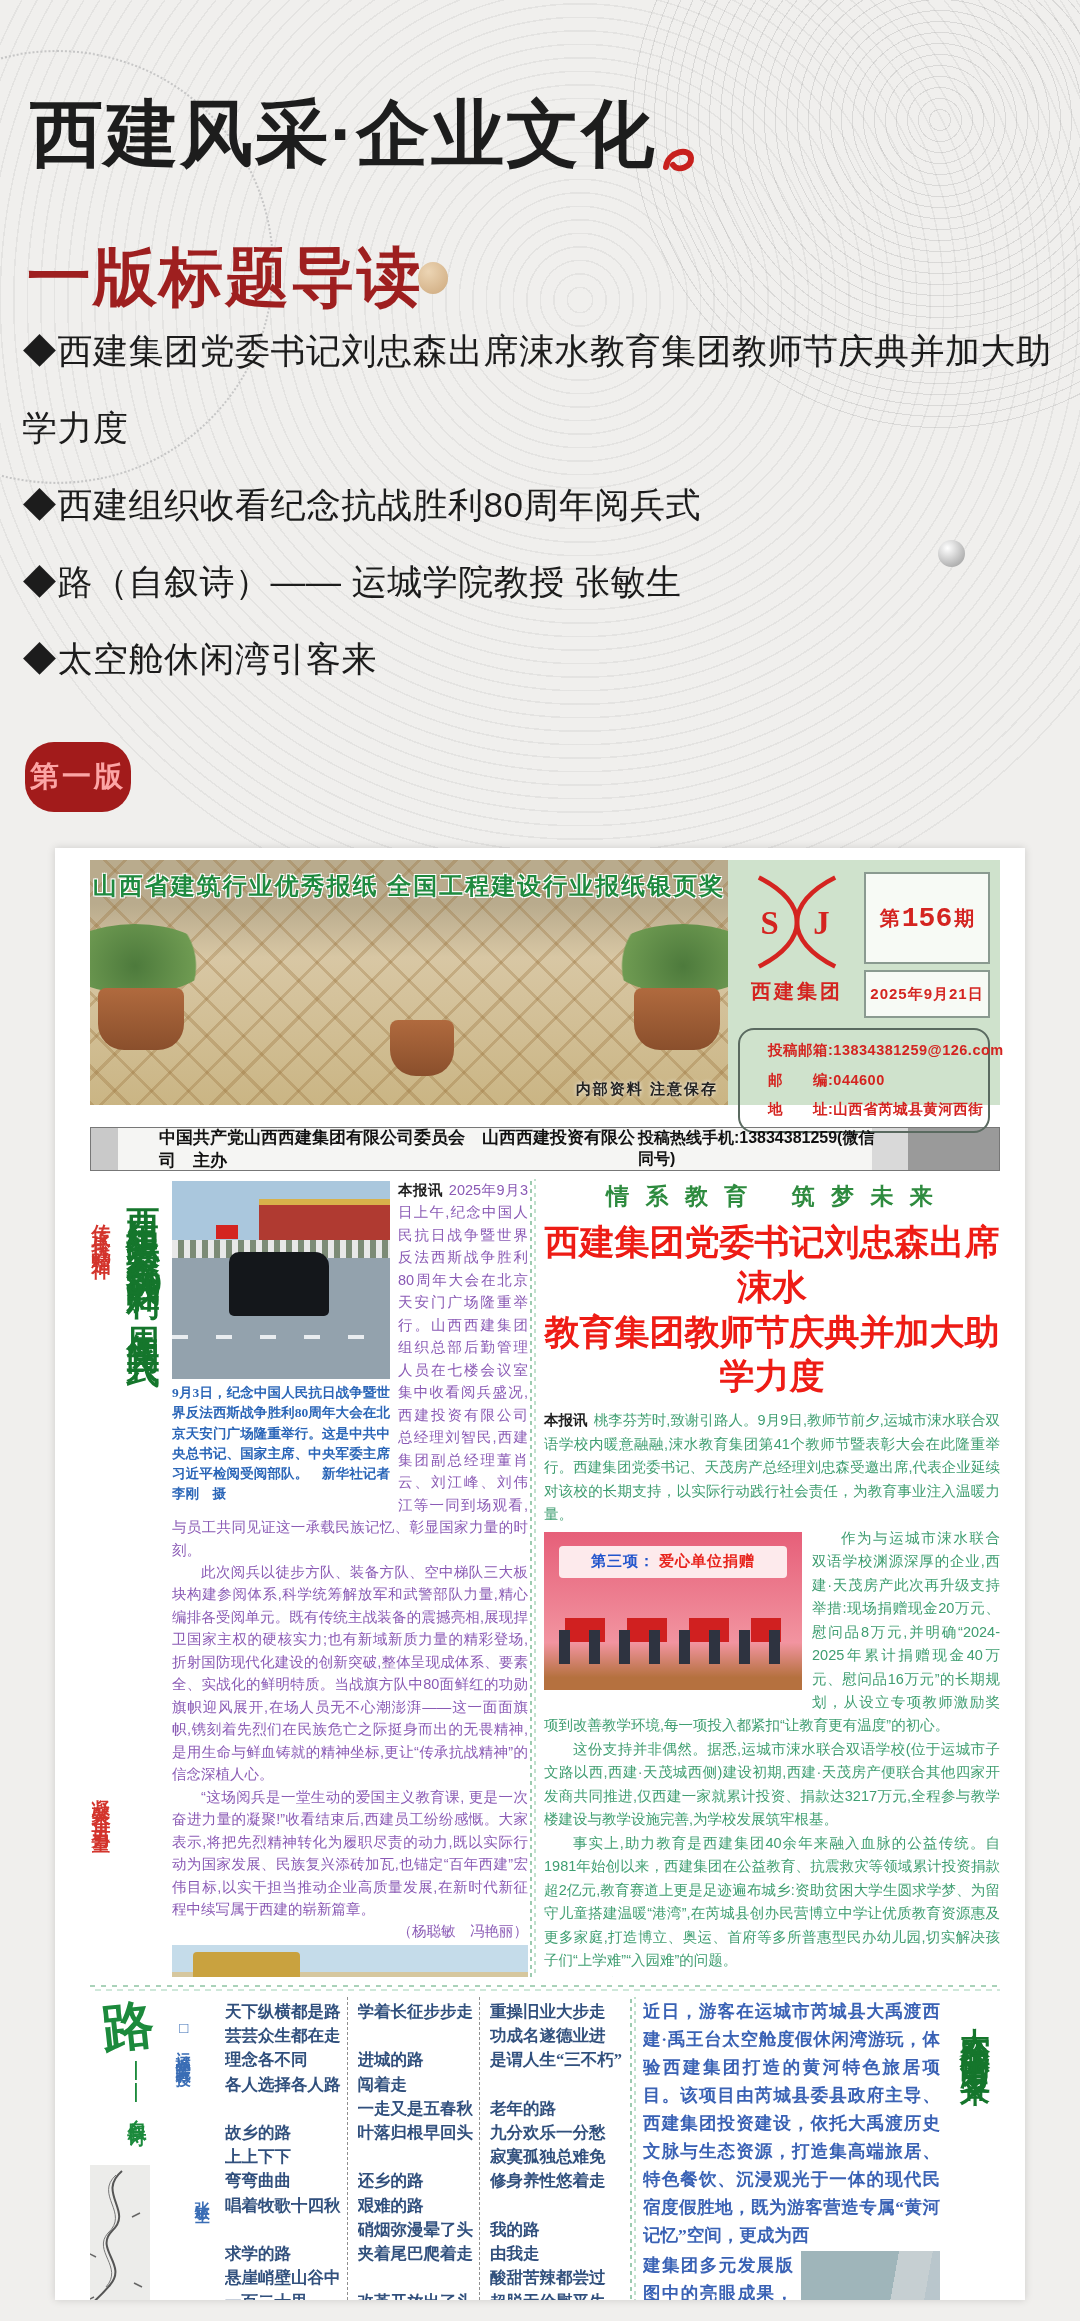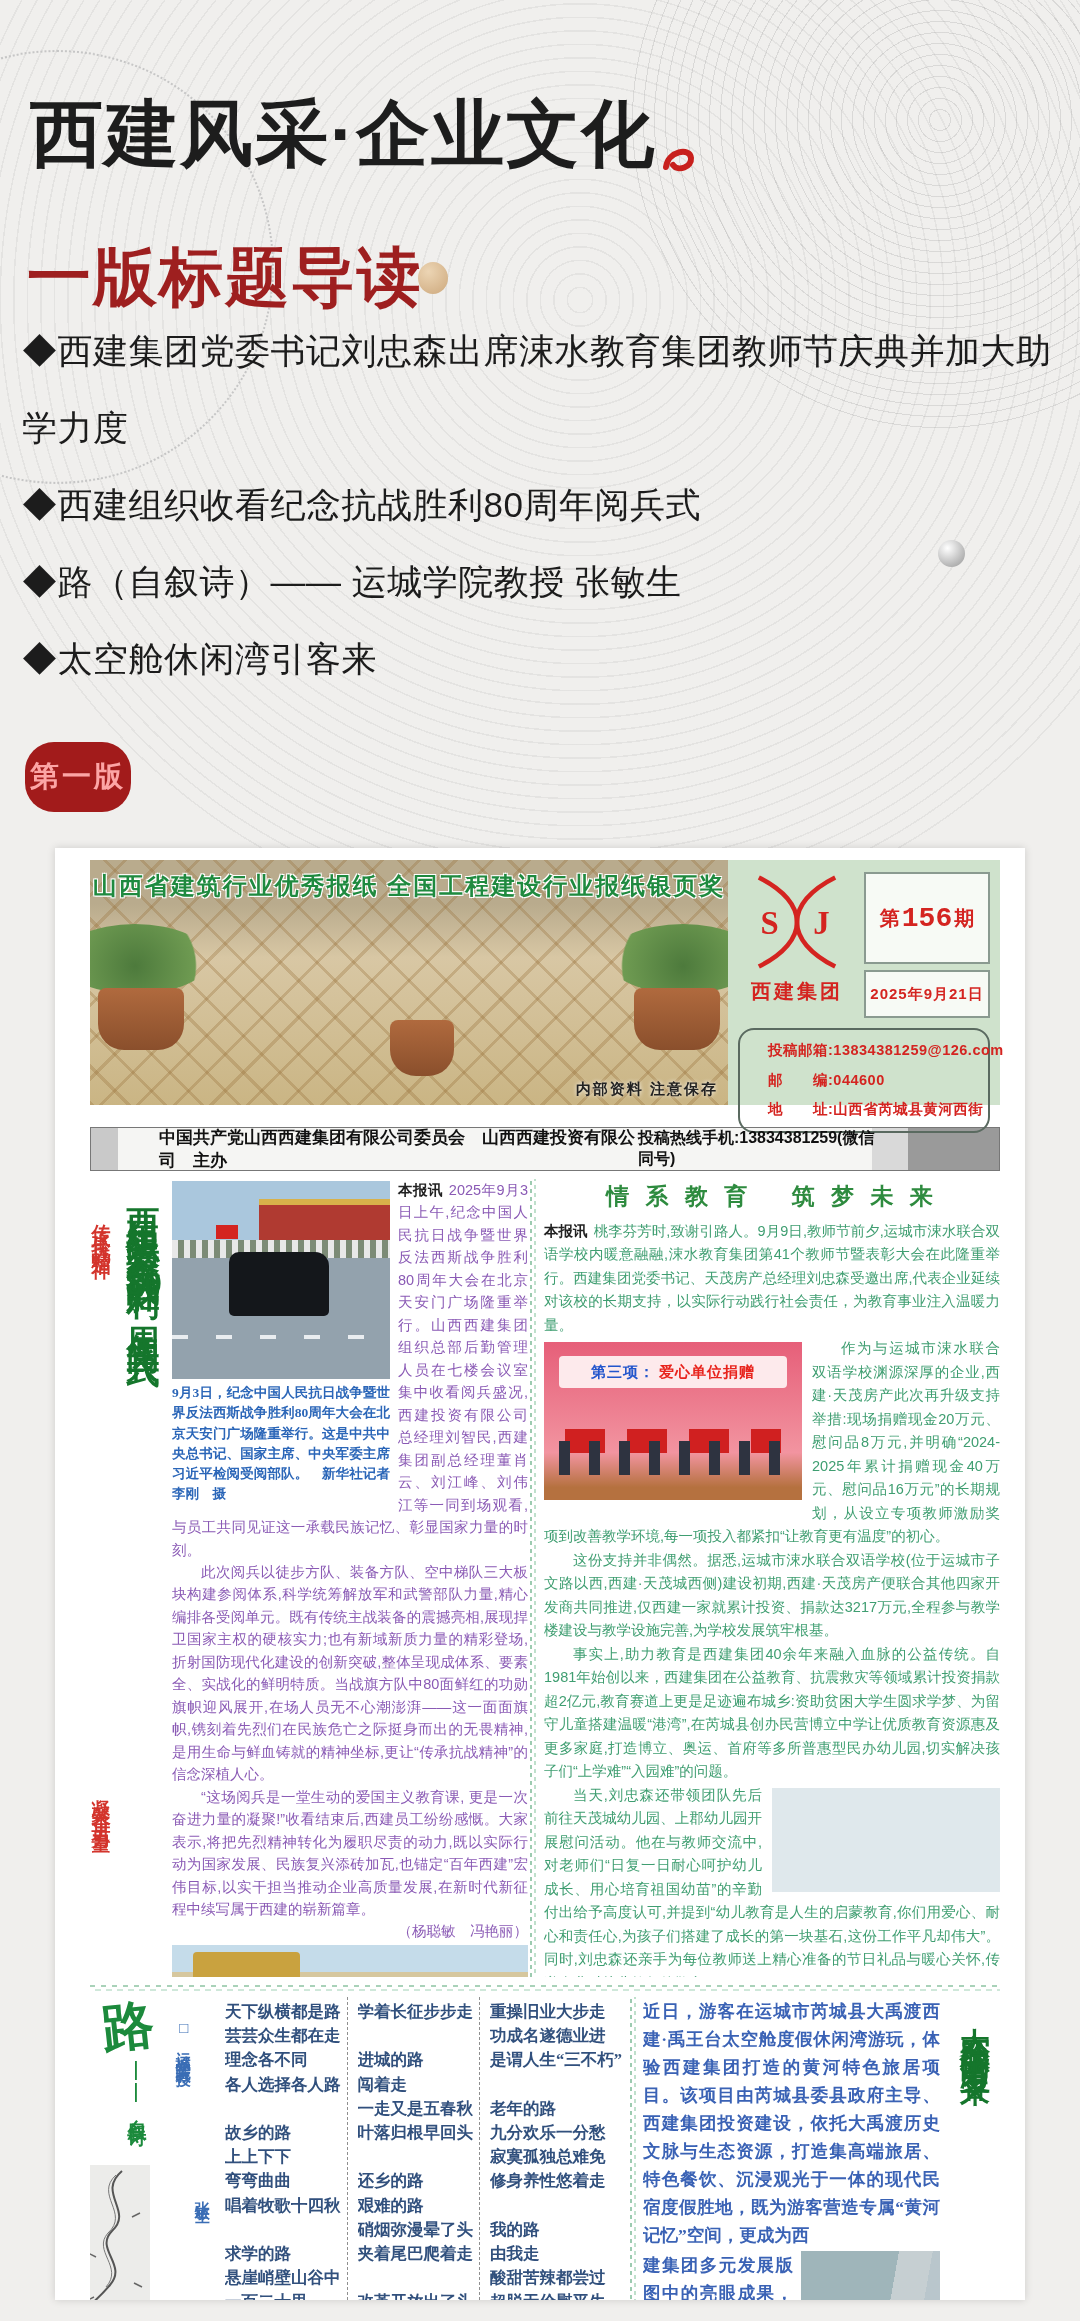--- a/index.html
+++ b/index.html
@@ -257,20 +257,24 @@
 
           </div>
 
         </div>
       </div>
 
       <div class="vborder"></div>
 
       <div class="art-right">
         <div class="kicker">情 系 教 育　 筑 梦 未 来</div>
+        <div class="head-red">
+          <div>西建集团党委书记刘忠森出席涑水</div>
+          <div>教育集团教师节庆典并加大助学力度</div>
+        </div>
         <p><b class="lbl">本报讯</b><span>桃李芬芳时,致谢引路人。9月9日,教师节前夕,运城市涑水联合双语学校内暖意融融,涑水教育集团第41个教师节暨表彰大会在此隆重举行。西建集团党委书记、天茂房产总经理刘忠森受邀出席,代表企业延续对该校的长期支持，以实际行动践行社会责任，为教育事业注入温暖力量。</span></p>
         <figure class="fig-donate" style="margin-left:0">
           <div class="ph ph-stage">
             <div class="banner">
               <span class="bp">第三项：</span>
               <span class="bt">爱心单位捐赠</span>
             </div>
             <div class="signs"></div>
             <div class="people"></div>
           </div>

